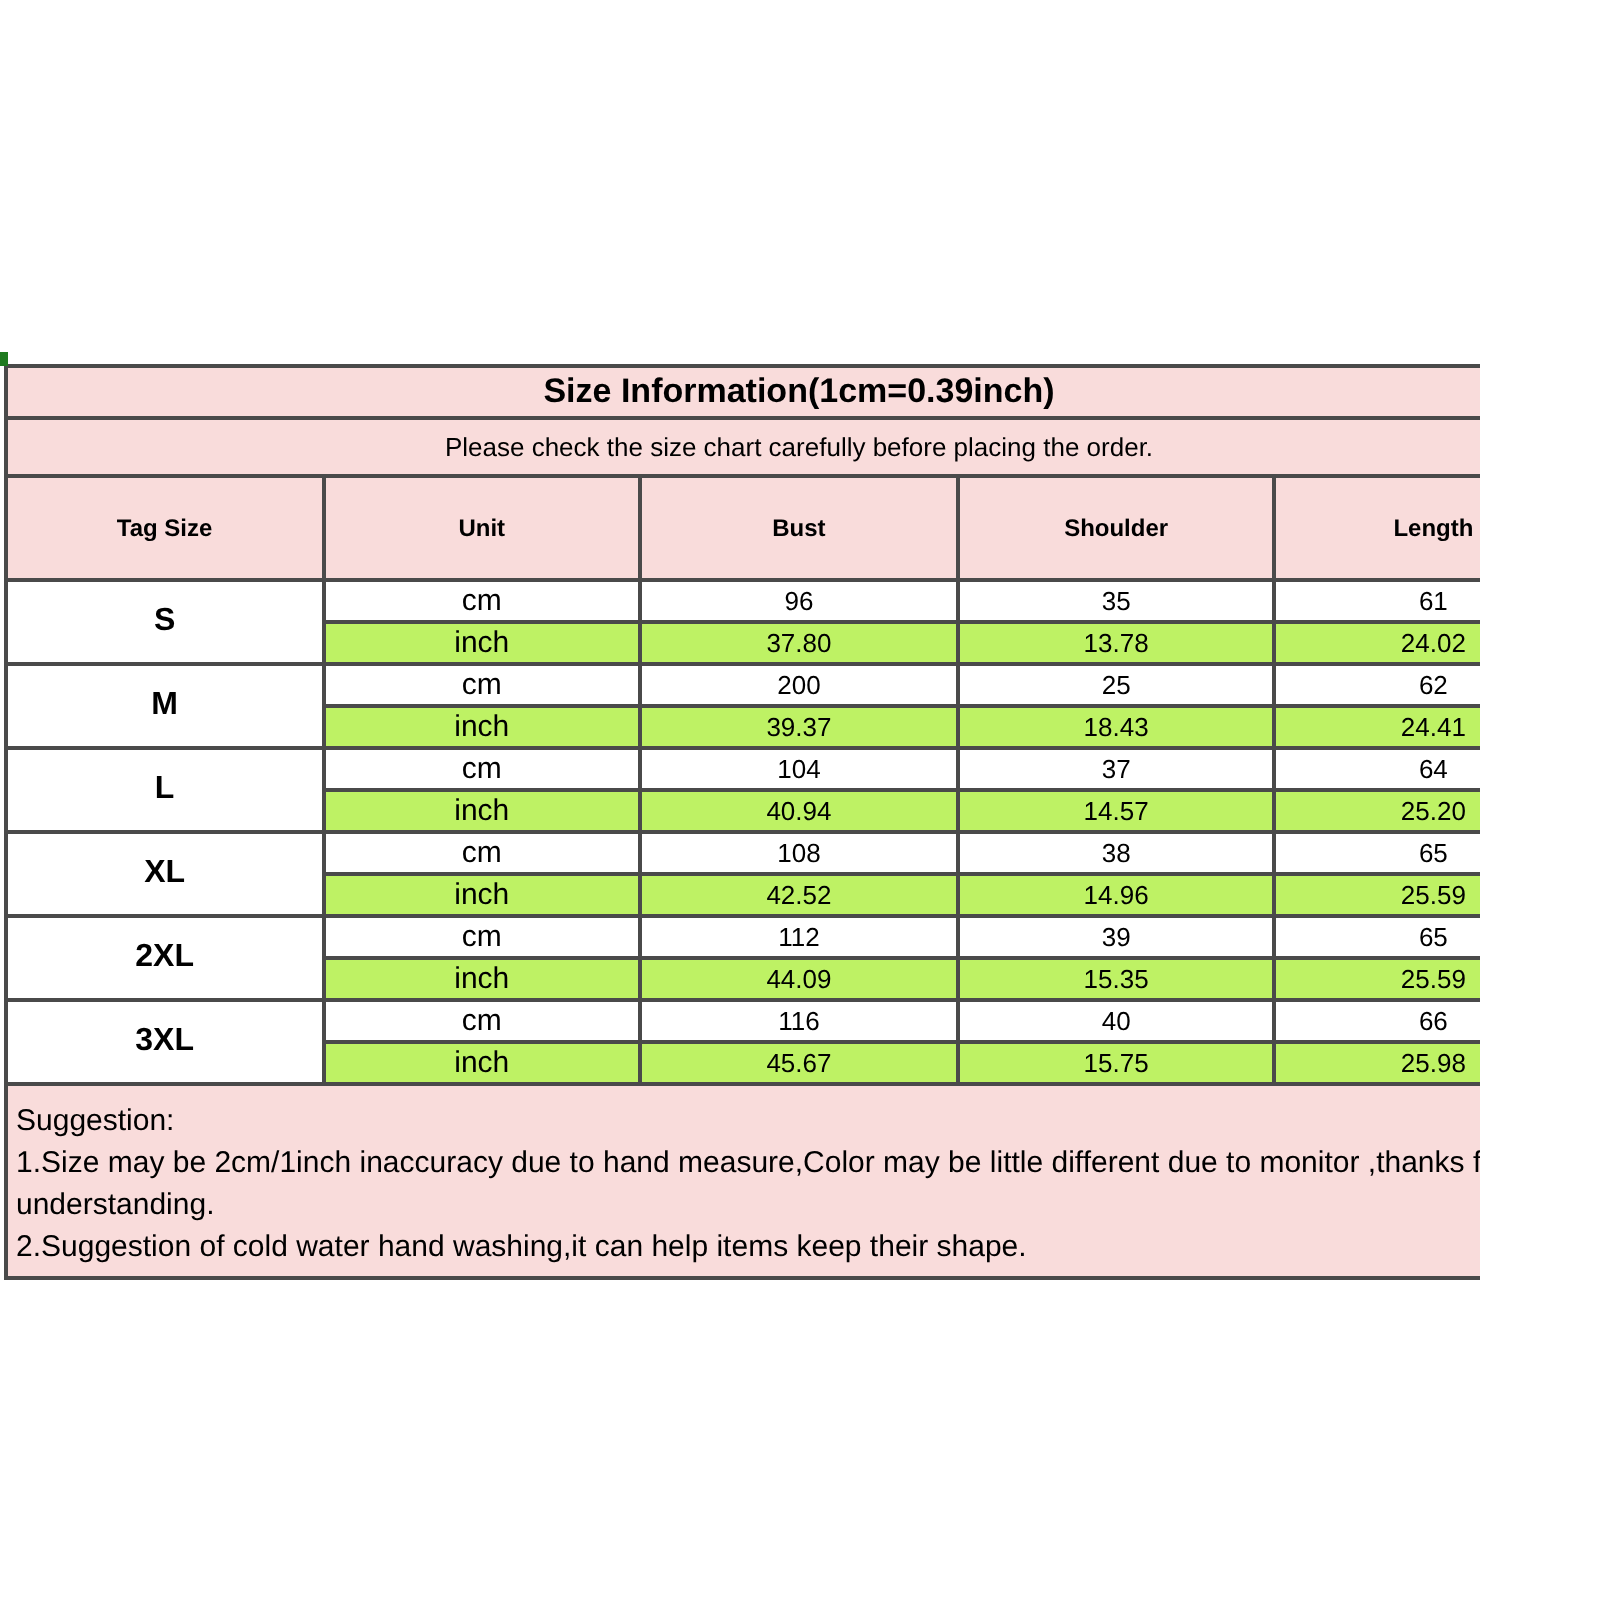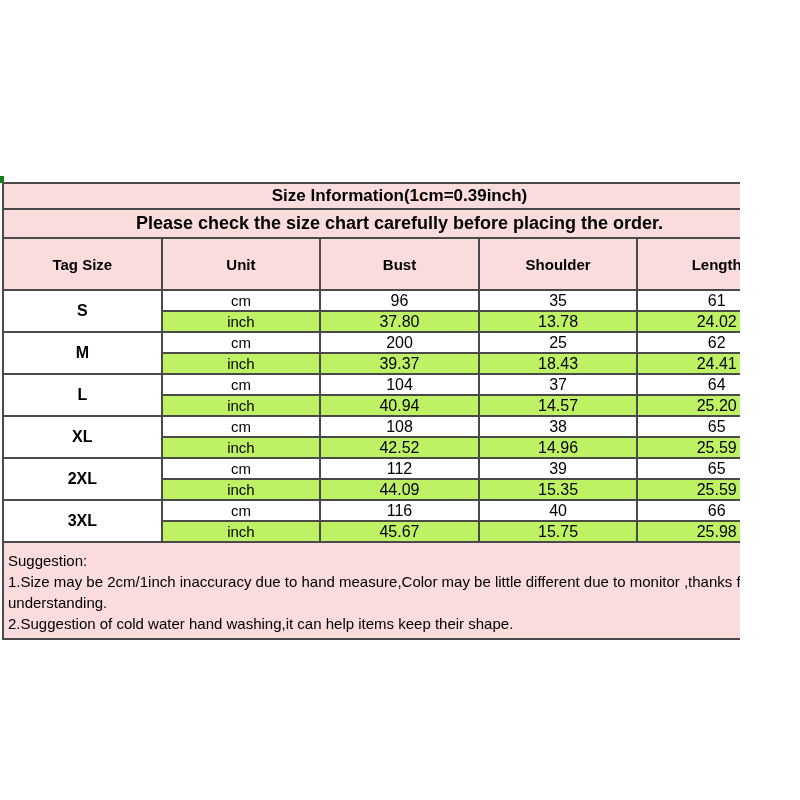--- a/index.html
+++ b/index.html
@@ -42,36 +42,36 @@
     white-space: nowrap;
   }
   .pink  { background: #f9dcdb; }
   tr.title-row td {
     height: 24px;
     font-size: 17px;
     font-weight: bold;
   }
   tr.subtitle-row td {
     height: 27px;
-    font-size: 18px;
-    font-weight: bold;
+    font-size: 13px;
+    font-weight: normal;
   }
   tr.header-row th {
     height: 50px;
-    font-size: 15px;
+    font-size: 12px;
     font-weight: bold;
   }
   tbody td { height: 19px; }
   td.tag-cell {
     background: #ffffff;
     font-size: 16px;
     font-weight: bold;
   }
   td.unit-cell  { font-size: 15px; }
-  td.value-cell { font-size: 16px; }
+  td.value-cell { font-size: 13px; }
   tr.cm-row   td { background: #ffffff; }
   tr.inch-row td { background: #bef264; }
   tr.attention-row td {
     text-align: left;
     white-space: normal;
     font-size: 15px;
     line-height: 21px;
     padding: 7px 4px 4px 4px;
     height: 77px;
     vertical-align: top;

